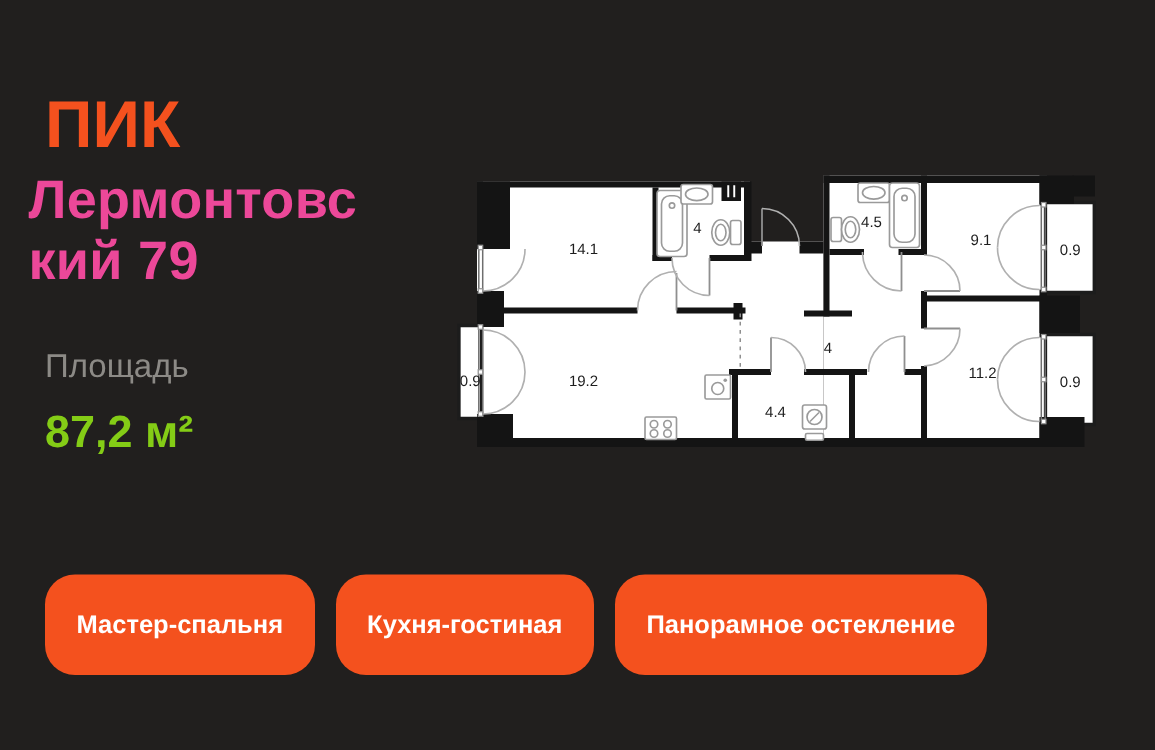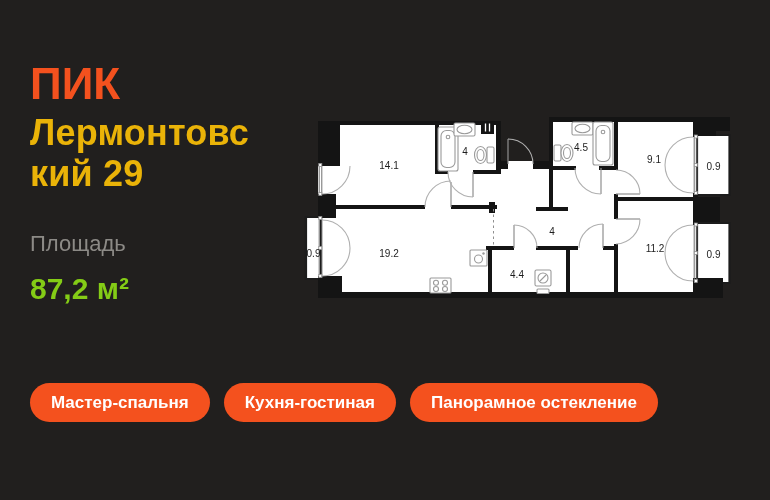--- a/index.html
+++ b/index.html
@@ -4,25 +4,25 @@
 <style>
   :root{
     --accent:#F4511E; --background:#211F1E; --muted-text:#8C8A86; --plan-wall:#141414;
   }
   html,body{margin:0;padding:0;}
   body{background:#000;font-family:"Liberation Sans",sans-serif;}
   .canvas{position:relative;width:770px;height:500px;background:var(--background);overflow:hidden;}
 
   .logo{position:absolute;left:30px;top:62px;font-size:44px;font-weight:800;color:var(--accent);letter-spacing:0px;line-height:44px;}
   .badge{position:absolute;left:142px;top:73px;background:var(--accent);color:#fff;font-size:17px;font-weight:700;padding:6px 17px;border-radius:18px;line-height:20px;}
-  .title{position:absolute;left:30px;top:112px;color:#eab308;font-size:36px;font-weight:700;line-height:41px;letter-spacing:0.2px;}
+  .title{position:absolute;left:19px;top:112px;color:#ec4899;font-size:36px;font-weight:700;line-height:41px;letter-spacing:0.2px;}
   .area-label{position:absolute;left:30px;top:231px;color:var(--muted-text);font-size:22px;font-weight:500;}
   .area-value{position:absolute;left:30px;top:272px;color:#84cc16;font-size:30px;font-weight:700;}
   .tags{position:absolute;left:30px;top:383px;display:flex;gap:14px;}
-  .tag{background:var(--accent);color:#fff;font-size:17px;font-weight:700;padding:10px 21px;border-radius:20px;white-space:nowrap;line-height:19px;}
+  .tag{background:var(--accent);color:#fff;font-size:17px;font-weight:700;padding:24px 21px;border-radius:20px;white-space:nowrap;line-height:19px;}
 
   .plan{position:absolute;left:293px;top:106px;}
   .w{fill:var(--plan-wall);}
   .balc{fill:#ffffff;stroke:#1c1c1c;stroke-width:2.2;}
   .winline{stroke:#6e6e6e;stroke-width:1;}
   .fx{fill:#ffffff;stroke:#9a9a9a;stroke-width:1.1;}
   .fxl{fill:none;stroke:#9a9a9a;stroke-width:1.1;}
   .arc{fill:none;stroke:#b0b0b0;stroke-width:1.1;}
   .leaf{stroke:#8f8f8f;stroke-width:1.2;}
   .hinge{fill:#fff;stroke:#8f8f8f;stroke-width:0.8;}
@@ -31,21 +31,21 @@
 </style>
 </head>
 <body>
 
 <div class="canvas">
 
   <div class="logo">ПИК</div>
 
   <div class="title">
     <div>Лермонтовс</div>
-    <div>кий 29</div>
+    <div>кий 79</div>
   </div>
 
   <div class="area-label">Площадь</div>
   <div class="area-value">87,2 м²</div>
 
   <div class="tags">
     <div class="tag">Мастер-спальня</div>
     <div class="tag">Кухня-гостиная</div>
     <div class="tag">Панорамное остекление</div>
   </div>

